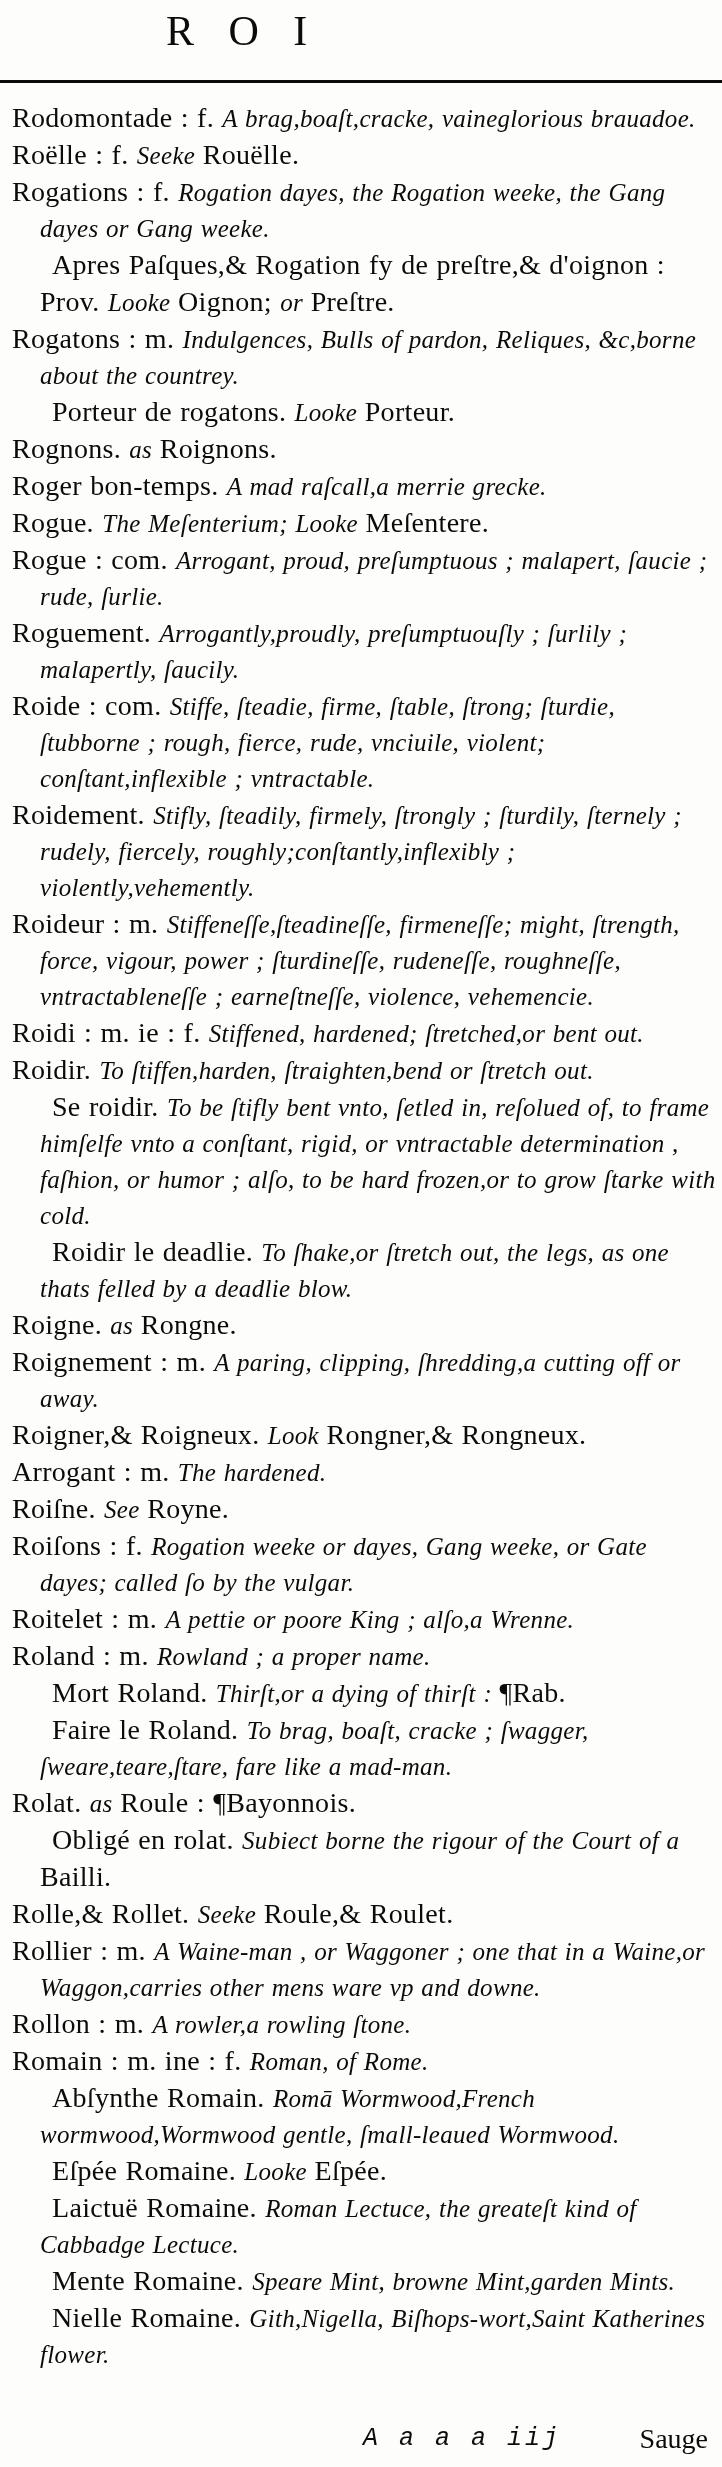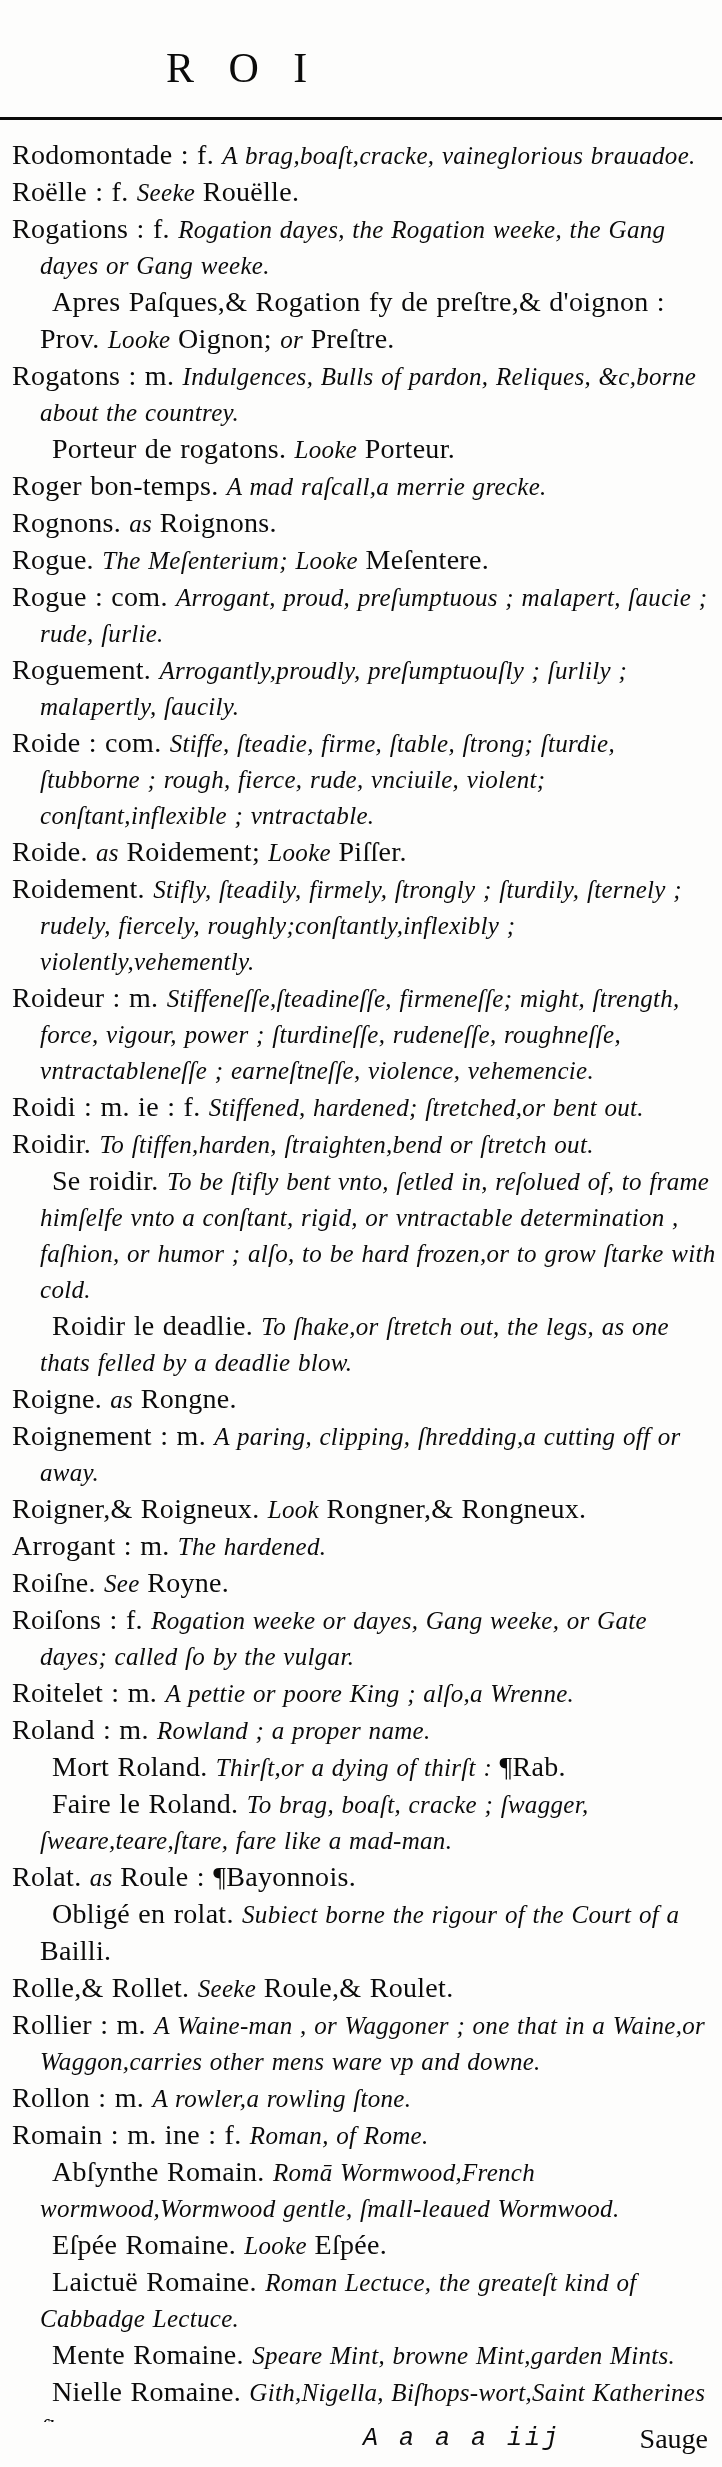--- a/index.html
+++ b/index.html
@@ -13,21 +13,21 @@
   .page {
     position:relative;
     width:722px;
     height:2467px;
     overflow:hidden;
     box-sizing:border-box;
     padding:6px 4px 0 6px;
     background:var(--paper);
     color:var(--ink);
   }
-  .header { padding-top:2px; padding-left:160px; height:56px;margin-top:37px; }
+  .header { padding-top:2px; padding-left:160px; height:56px; }
   .title {
     display:inline-block;
     font-size:42px;
     letter-spacing:6px;
     word-spacing:12px;
     line-height:1.1;
   }
   .rule {
     border:0;
     border-top:3px solid var(--ink);
@@ -73,27 +73,26 @@
     <span class="title">R O I</span>
   </div>
   <div class="rule"></div>
   <div class="entries" id="entries">
       <p class="entry main"><span class="roman">Rodomontade : f. </span><span class="italic">A brag,boaſt,cracke, vaineglorious brauadoe.</span></p>
       <p class="entry main"><span class="roman">Roëlle : f. </span><span class="italic">Seeke </span><span class="roman">Rouëlle.</span></p>
       <p class="entry main"><span class="roman">Rogations : f. </span><span class="italic">Rogation dayes, the Rogation weeke, the Gang dayes or Gang weeke.</span></p>
       <p class="entry sub"><span class="roman">Apres Paſques,&amp; Rogation fy de preſtre,&amp; d'oignon : Prov. </span><span class="italic">Looke </span><span class="roman">Oignon; </span><span class="italic">or </span><span class="roman">Preſtre.</span></p>
       <p class="entry main"><span class="roman">Rogatons : m. </span><span class="italic">Indulgences, Bulls of pardon, Reliques, &amp;c,borne about the countrey.</span></p>
       <p class="entry sub"><span class="roman">Porteur de rogatons. </span><span class="italic">Looke </span><span class="roman">Porteur.</span></p>
+      <p class="entry main"><span class="roman">Rognons. </span><span class="italic">as </span><span class="roman">Roignons.</span></p>
       <p class="entry main"><span class="roman">Roger bon-temps. </span><span class="italic">A mad raſcall,a merrie grecke.</span></p>
-      <p class="entry main"><span class="roman">Rognons. </span><span class="italic">as </span><span class="roman">Roignons.</span></p>
       <p class="entry main"><span class="roman">Rogue. </span><span class="italic">The Meſenterium; Looke </span><span class="roman">Meſentere.</span></p>
       <p class="entry main"><span class="roman">Rogue : com. </span><span class="italic">Arrogant, proud, preſumptuous ; malapert, ſaucie ; rude, ſurlie.</span></p>
       <p class="entry main"><span class="roman">Roguement. </span><span class="italic">Arrogantly,proudly, preſumptuouſly ; ſurlily ; malapertly, ſaucily.</span></p>
       <p class="entry main"><span class="roman">Roide : com. </span><span class="italic">Stiffe, ſteadie, firme, ſtable, ſtrong; ſturdie, ſtubborne ; rough, fierce, rude, vnciuile, violent; conſtant,inflexible ; vntractable.</span></p>
-      <p class="entry main"><span class="roman">Roide. </span><span class="italic">as </span><span class="roman">Roidement; </span><span class="italic">Looke </span><span class="roman">Piſſer.</span></p>
       <p class="entry main"><span class="roman">Roidement. </span><span class="italic">Stifly, ſteadily, firmely, ſtrongly ; ſturdily, ſternely ; rudely, fiercely, roughly;conſtantly,inflexibly ; violently,vehemently.</span></p>
       <p class="entry main"><span class="roman">Roideur : m. </span><span class="italic">Stiffeneſſe,ſteadineſſe, firmeneſſe; might, ſtrength, force, vigour, power ; ſturdineſſe, rudeneſſe, roughneſſe, vntractableneſſe ; earneſtneſſe, violence, vehemencie.</span></p>
       <p class="entry main"><span class="roman">Roidi : m. ie : f. </span><span class="italic">Stiffened, hardened; ſtretched,or bent out.</span></p>
       <p class="entry main"><span class="roman">Roidir. </span><span class="italic">To ſtiffen,harden, ſtraighten,bend or ſtretch out.</span></p>
       <p class="entry sub"><span class="roman">Se roidir. </span><span class="italic">To be ſtifly bent vnto, ſetled in, reſolued of, to frame himſelfe vnto a conſtant, rigid, or vntractable determination , faſhion, or humor ; alſo, to be hard frozen,or to grow ſtarke with cold.</span></p>
       <p class="entry sub"><span class="roman">Roidir le deadlie. </span><span class="italic">To ſhake,or ſtretch out, the legs, as one thats felled by a deadlie blow.</span></p>
       <p class="entry main"><span class="roman">Roigne. </span><span class="italic">as </span><span class="roman">Rongne.</span></p>
       <p class="entry main"><span class="roman">Roignement : m. </span><span class="italic">A paring, clipping, ſhredding,a cutting off or away.</span></p>
       <p class="entry main"><span class="roman">Roigner,&amp; Roigneux. </span><span class="italic">Look </span><span class="roman">Rongner,&amp; Rongneux.</span></p>
       <p class="entry main"><span class="roman">Arrogant : m. </span><span class="italic">The hardened.</span></p>

